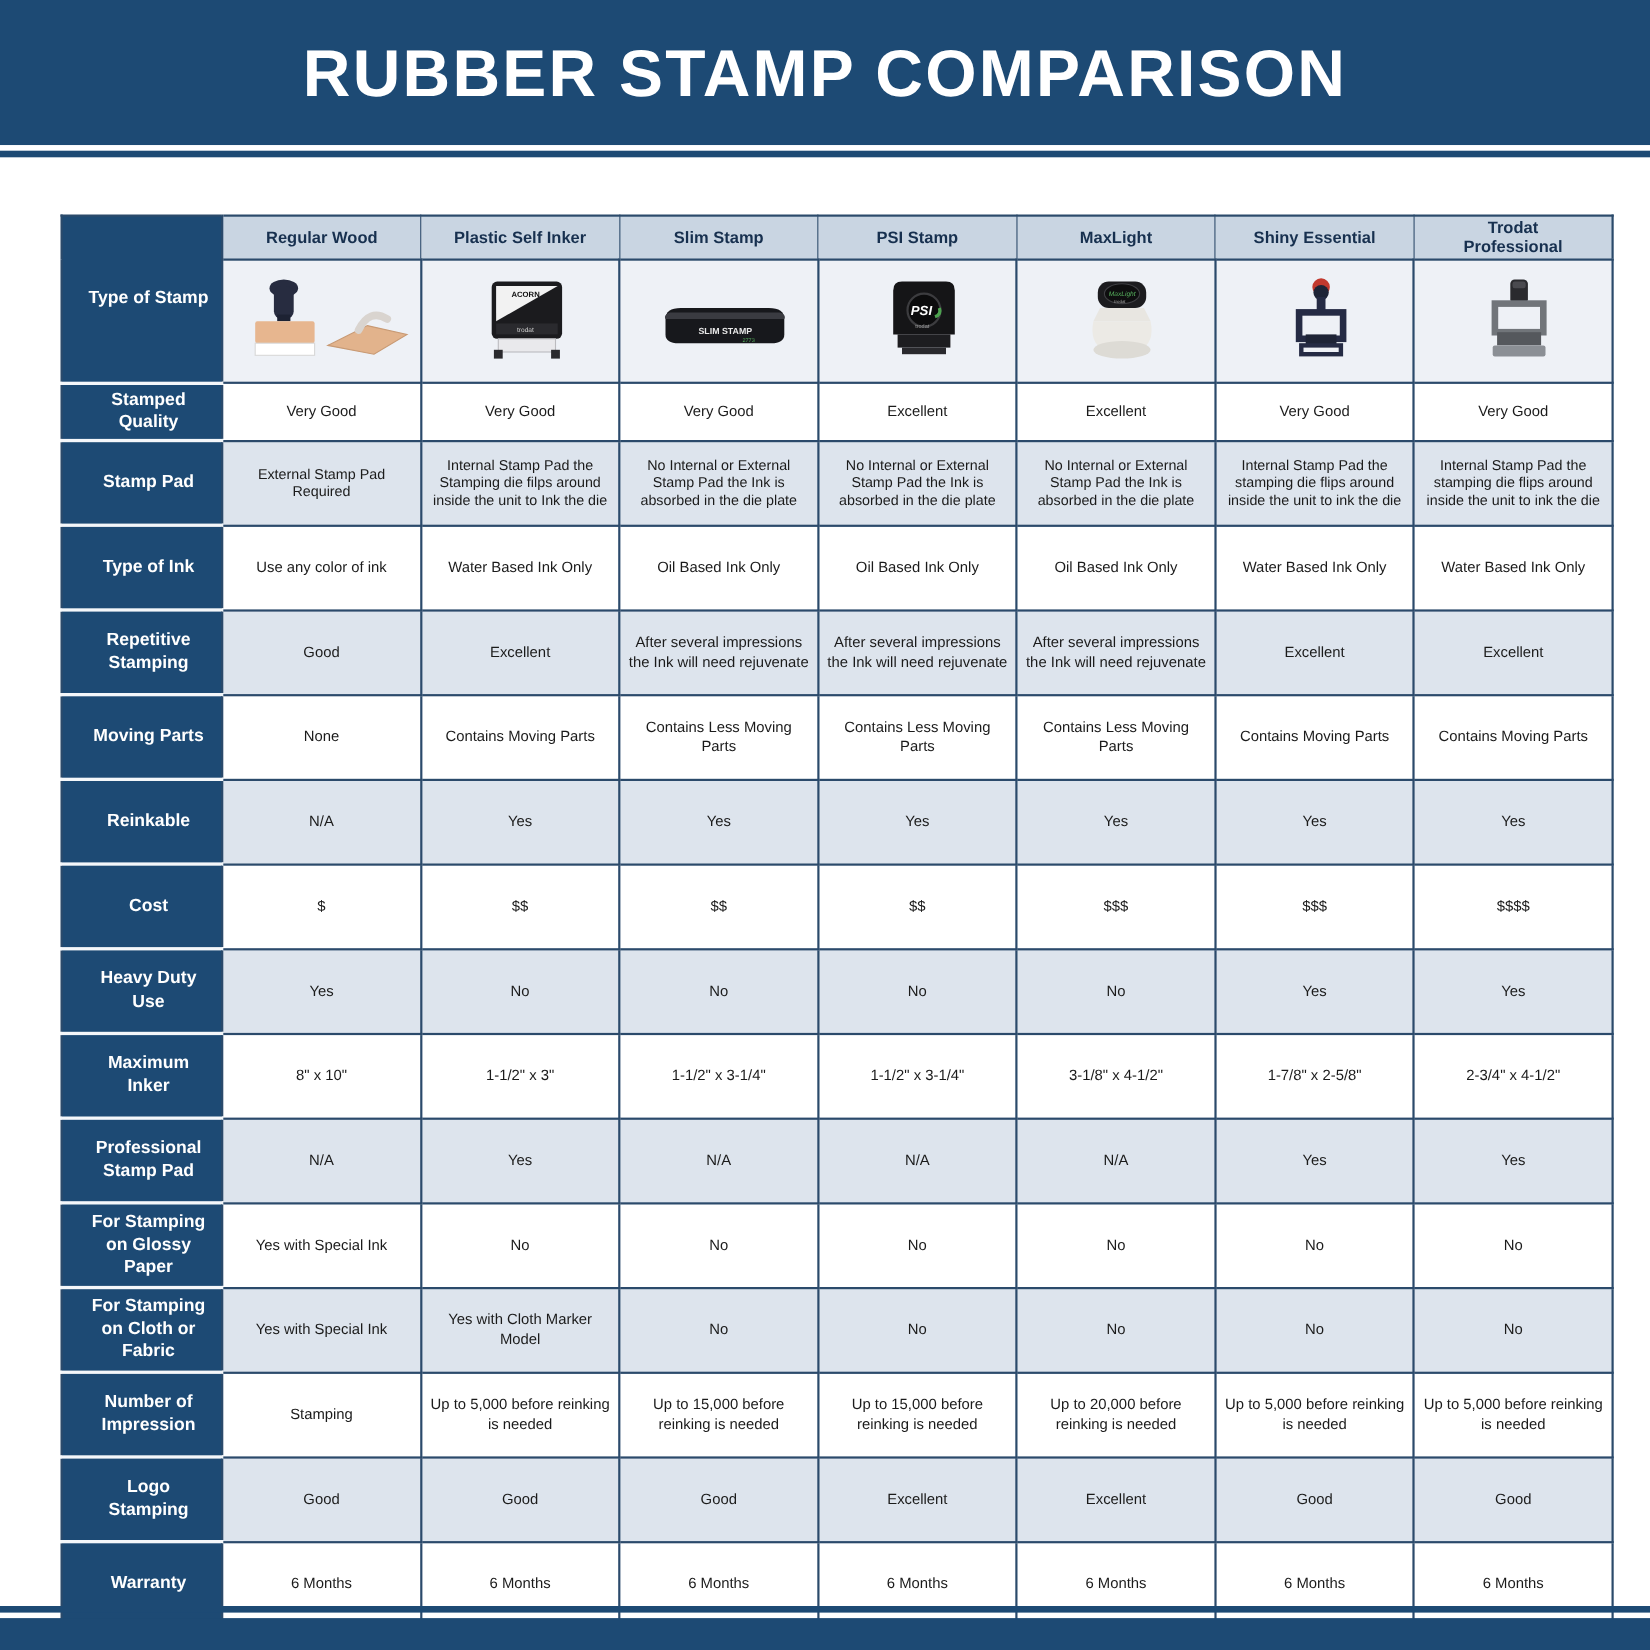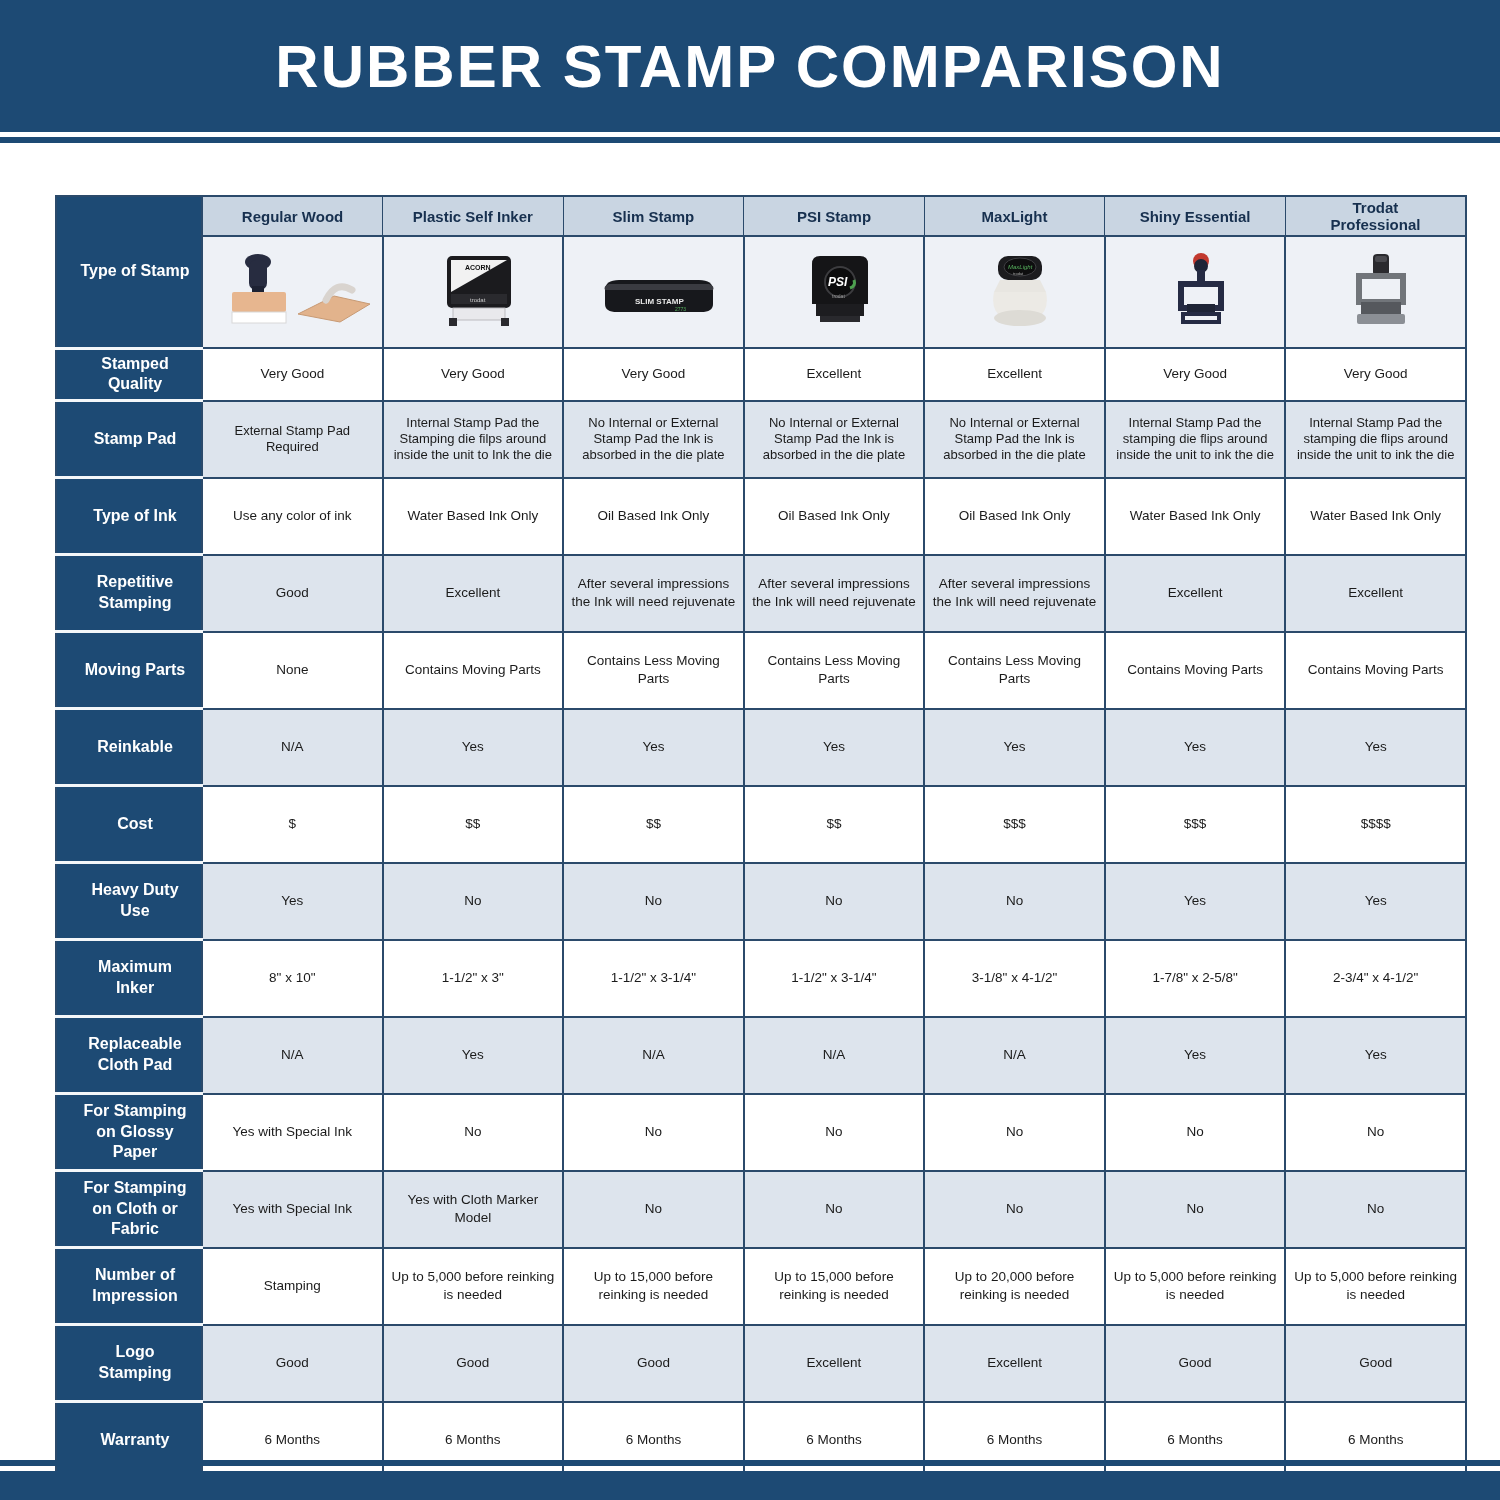--- a/index.html
+++ b/index.html
@@ -253,21 +253,21 @@
           <td class="rowlabel">Maximum Inker</td>
           <td class="cell">8" x 10"</td>
           <td class="cell">1-1/2" x 3"</td>
           <td class="cell">1-1/2" x 3-1/4"</td>
           <td class="cell">1-1/2" x 3-1/4"</td>
           <td class="cell">3-1/8" x 4-1/2"</td>
           <td class="cell">1-7/8" x 2-5/8"</td>
           <td class="cell">2-3/4" x 4-1/2"</td>
         </tr>
         <tr class="shade">
-          <td class="rowlabel">Replaceable Cloth Pad</td>
+          <td class="rowlabel">Professional Stamp Pad</td>
           <td class="cell">N/A</td>
           <td class="cell">Yes</td>
           <td class="cell">N/A</td>
           <td class="cell">N/A</td>
           <td class="cell">N/A</td>
           <td class="cell">Yes</td>
           <td class="cell">Yes</td>
         </tr>
         <tr>
           <td class="rowlabel">For Stamping on Glossy Paper</td>

